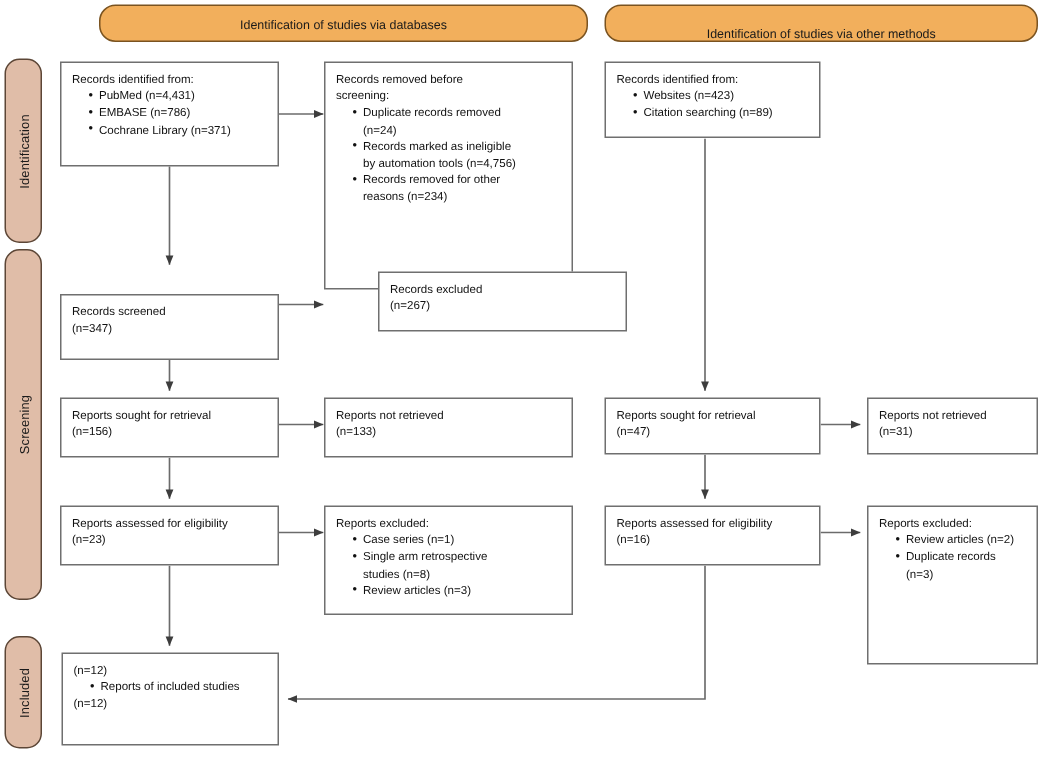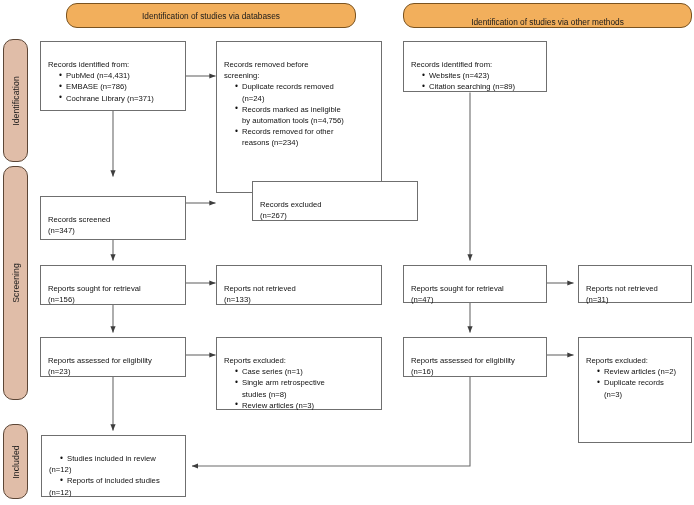--- a/index.html
+++ b/index.html
@@ -43,21 +43,21 @@
     white-space: nowrap;
     font-size: 8.6px;
     color: #1a1a1a;
     letter-spacing: 0.1px;
   }
   .box {
     position: absolute;
     background: #ffffff;
     border: 1px solid #6f6f6f;
     box-sizing: border-box;
-    padding: 17px 6px 4px 7px;
+    padding: 5px 6px 4px 7px;
     font-size: 7.7px;
     line-height: 11.2px;
     color: #111111;
   }
   .box .ln { white-space: nowrap; }
   .box ul {
     margin: 0;
     padding: 0 0 0 11px;
     list-style: none;
   }
@@ -125,21 +125,21 @@
   <div class="stage" style="left:3px; top:39px; width:25px; height:123px;">
     <span class="stage-label">Identification</span>
   </div>
   <div class="stage" style="left:3px; top:166px; width:25px; height:234px;">
     <span class="stage-label">Screening</span>
   </div>
   <div class="stage" style="left:3px; top:424px; width:25px; height:75px;">
     <span class="stage-label">Included</span>
   </div>
 
-  <div class="hdr" style="left:66px; top:3px; width:290px; height:25px;">
+  <div class="hdr" style="left:66px; top:3px; width:326px; height:25px;">
     <span>Identification of studies via databases</span>
   </div>
   <div class="hdr" style="left:403px; top:3px; width:289px; height:25px;align-items:flex-end;">
     <span>Identification of studies via other methods</span>
   </div>
 
   <div class="box" style="left:40px; top:41px; width:146px; height:70px;">
     <div class="ln">Records identified from:</div>
     <ul>
       <li>PubMed (n=4,431)</li>
@@ -202,25 +202,20 @@
         <span class="ln">Single arm retrospective</span><br>
         <span class="ln">studies (n=8)</span>
       </li>
       <li>
         <span class="ln">Review articles (n=3)</span>
       </li>
     </ul>
   </div>
 
   <div class="box" style="left:41px; top:435px; width:145px; height:62px;">
-    <ul>
-      <li>
-        <span class="ln">Studies included in review</span>
-      </li>
-    </ul>
     <div class="ln">(n=12)</div>
     <ul>
       <li>
         <span class="ln">Reports of included studies</span>
       </li>
     </ul>
     <div class="ln">(n=12)</div>
   </div>
 
   <div class="box" style="left:403px; top:41px; width:144px; height:51px;">

